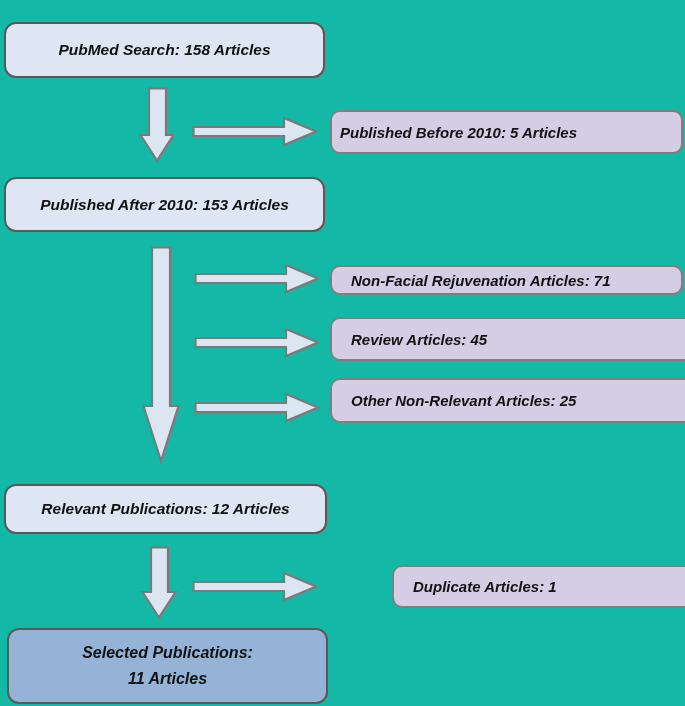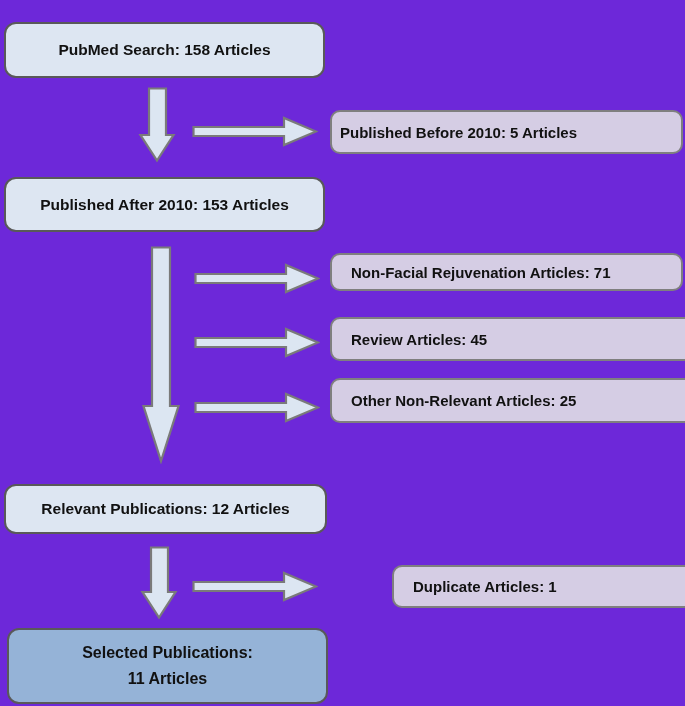--- a/index.html
+++ b/index.html
@@ -4,23 +4,24 @@
 <style>
   html, body {
     margin: 0;
     padding: 0;
     background: #ffffff;
   }
   .canvas {
     position: relative;
     width: 685px;
     height: 706px;
-    background: #6d28d9;
+    background: #14b8a6;
     overflow: hidden;
     font-family: "Liberation Sans", sans-serif;
+    font-style: italic;
   }
   .box {
     position: absolute;
     box-sizing: border-box;
     display: flex;
     align-items: center;
     justify-content: center;
     font-weight: bold;
     color: #111111;
     border: 2.5px solid var(--box-border);
@@ -78,21 +79,21 @@
 
   <div class="box selected" style="left:7px; top:628px; width:321px; height:76px;">
     <span>Selected Publications:</span>
     <span>11 Articles</span>
   </div>
 
   <div class="box purple" style="left:330px; top:110px; width:353px; height:44px;padding-left:8px;">
     <span>Published Before 2010: 5 Articles</span>
   </div>
 
-  <div class="box purple" style="left:330px; top:253px; width:353px; height:38px;">
+  <div class="box purple" style="left:330px; top:265px; width:353px; height:30px;">
     <span>Non-Facial Rejuvenation Articles: 71</span>
   </div>
 
   <div class="box purple" style="left:330px; top:317px; width:388px; height:44px;">
     <span>Review Articles: 45</span>
   </div>
 
   <div class="box purple" style="left:330px; top:378px; width:389px; height:45px;">
     <span>Other Non-Relevant Articles: 25</span>
   </div>

